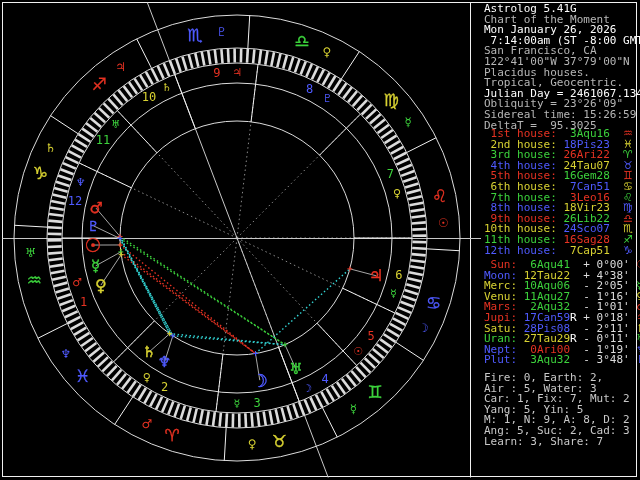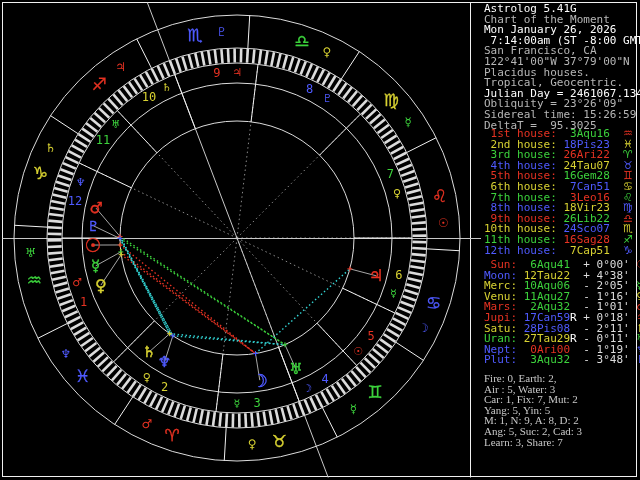--- a/index.html
+++ b/index.html
@@ -2,21 +2,21 @@
 <html><head>
 <meta charset="utf-8">
 <style>
   html,body{margin:0;padding:0;background:#222;}
   #screen{position:relative;width:640px;height:480px;background:#000;overflow:hidden;
           font-family:"DejaVu Sans Mono",monospace;}
   #wheel{position:absolute;left:0;top:0;}
   #panel{position:absolute;left:484px;top:0;width:154px;}
   .tblock{position:absolute;left:0;white-space:pre;font-size:11px;}
   .tblock div{height:10.6px;line-height:10.6px;}
-  #hdr{top:4px;} #housesB{top:129px;text-decoration:underline;} #planetsB{top:260px;} #statsB{top:373px;font-family:Liberation Serif, serif;}
+  #hdr{top:4px;} #housesB{top:129px;text-decoration:underline;} #planetsB{top:260px;} #statsB{top:373px;}
   .glyph{font-family:"DejaVu Sans",sans-serif;}
   svg text{font-family:"DejaVu Sans",sans-serif;}
   svg text.num{font-family:"DejaVu Sans Mono",monospace;}
 </style>
 </head>
 <body>
 
 <div id="screen">
   <svg id="wheel" width="640" height="480" viewBox="0 0 640 480">
       <rect x="2.5" y="2.5" width="634" height="474" fill="none" stroke="#f0f0f0" stroke-width="1"></rect>

